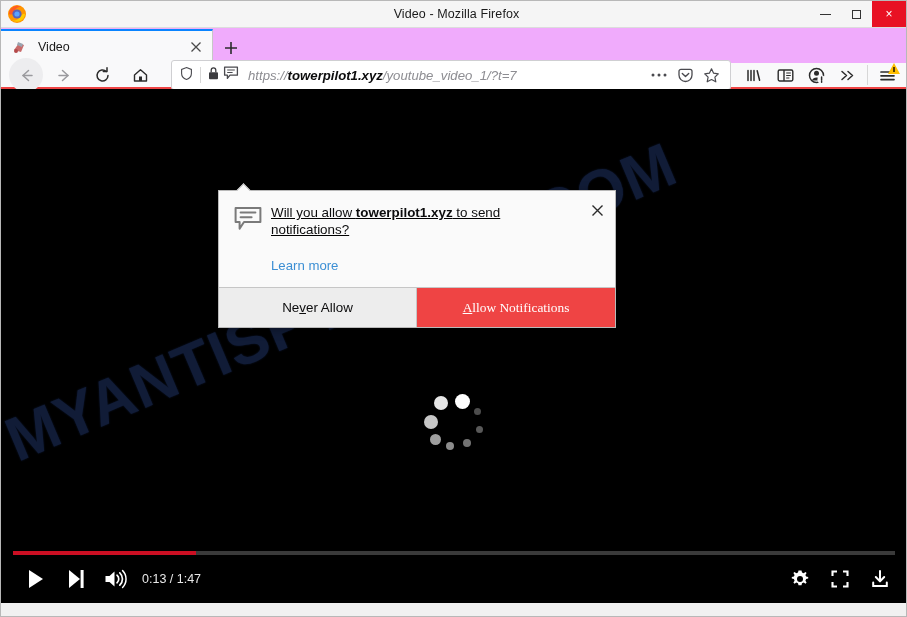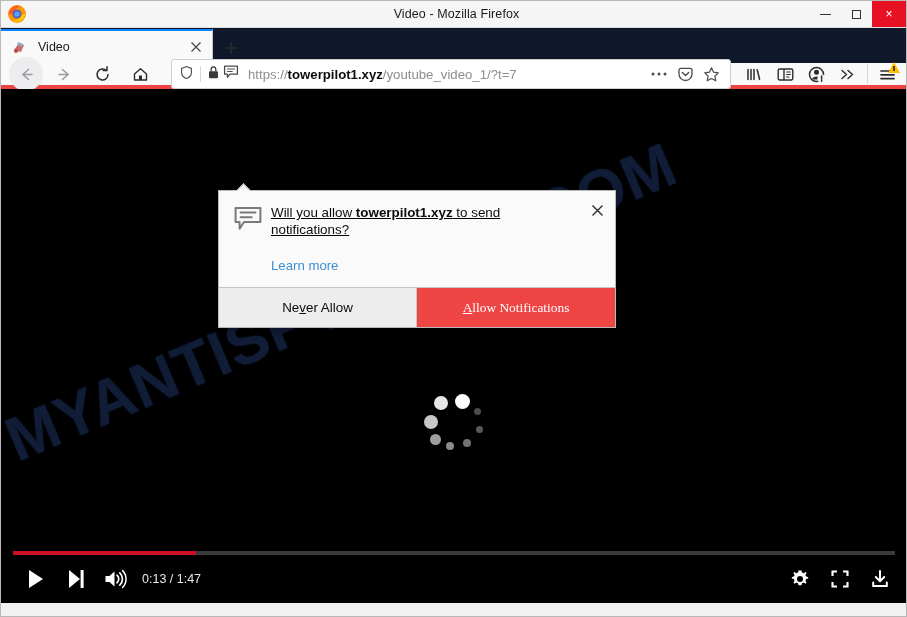--- a/index.html
+++ b/index.html
@@ -81,21 +81,21 @@
     width: 9px;
     height: 9px;
     border: 1px solid #333;
     box-sizing: border-box;
   }
 
   
   .tabstrip {
     position: relative;
     height: 35px;
-    background: #0f172a;
+    background: #f0abfc;
     display: flex;
     align-items: flex-end;
   }
   .tab {
     position: relative;
     width: 212px;
     height: 34px;
     background: #f9f9fa;
     border-top: 2px solid #0a84ff;
     border-right: 1px solid #c7c7c7;
@@ -133,24 +133,25 @@
     align-items: center;
     justify-content: center;
     color: #2b2b2b;
   }
 
   
   .navbar {
     position: relative;
     height: 26px;
     background: #f9f9fa;
-    border-bottom: 4px solid #ef4444;
+    border-bottom: 2px solid #ef4444;
     display: flex;
     align-items: center;
     box-sizing: border-box;
+    font-style: italic;
   }
   .navbtn {
     width: 34px;
     height: 34px;
     margin-left: 4px;
     display: flex;
     align-items: center;
     justify-content: center;
     border-radius: 50%;
   }

